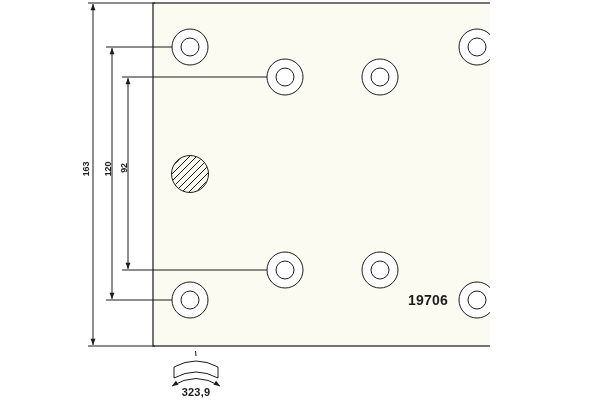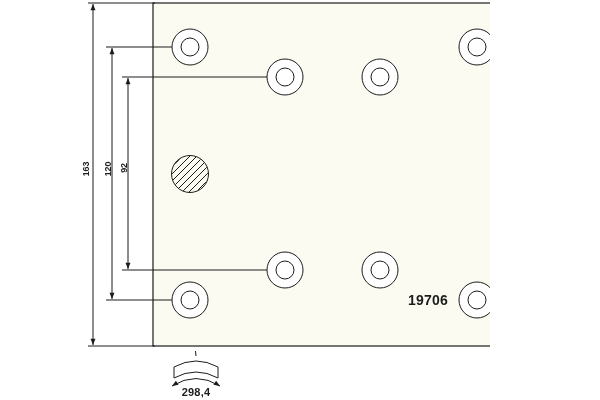--- a/index.html
+++ b/index.html
@@ -124,15 +124,15 @@
       <line x1="174" y1="367" x2="174" y2="378" class="ln"></line>
       <line x1="218" y1="367" x2="218" y2="378" class="ln"></line>
       <path d="M 172 386 Q 196 371 220 386" class="ln" marker-start="url(#arr)" marker-end="url(#arr)"></path>
     </g>
   </svg>
 
   <div class="lbl vert" style="left:86px;top:169px;">163</div>
   <div class="lbl vert" style="left:108px;top:169px;">120</div>
   <div class="lbl vert" style="left:124px;top:168px;">92</div>
   <div class="lbl part center" style="left:428px;top:300px;">19706</div>
-  <div class="lbl arcw center" style="left:196px;top:392px;">298,4</div>
+  <div class="lbl arcw center" style="left:196px;top:392px;">323,9</div>
 
 </div>
 
 </body></html>

